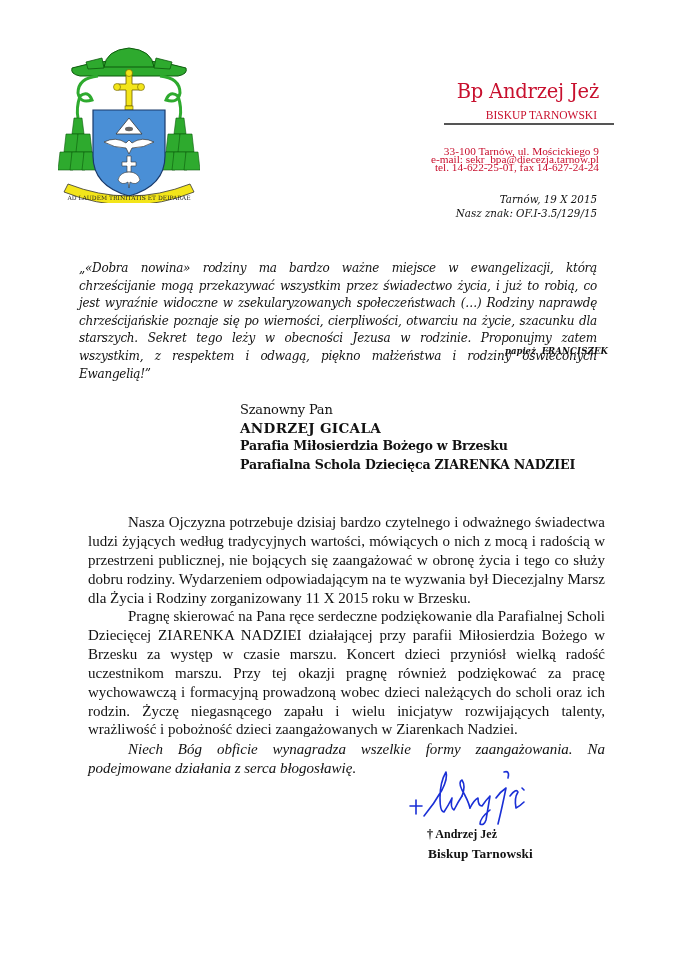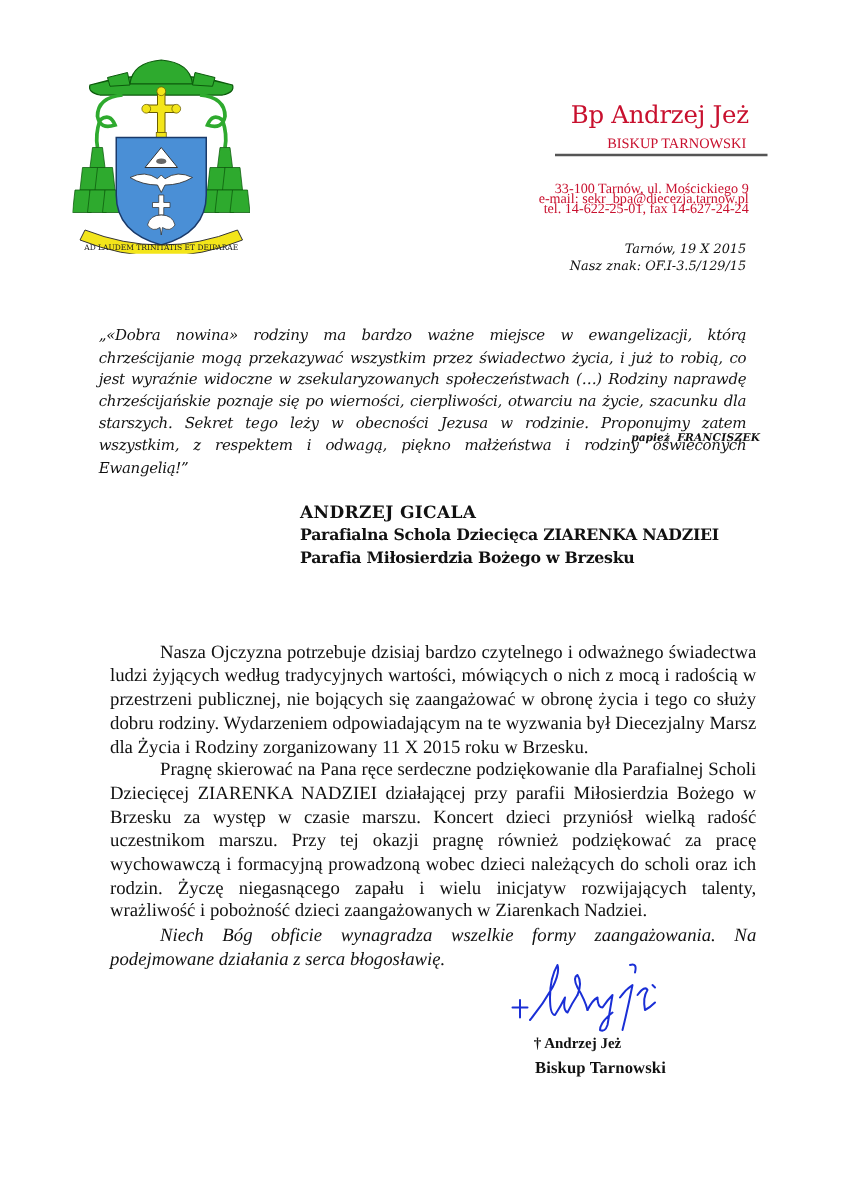--- a/index.html
+++ b/index.html
@@ -93,23 +93,24 @@
 <div id="date" class="abs meta">Tarnów, 19 X 2015</div>
 <div id="ref" class="abs meta">Nasz znak: OF.I-3.5/129/15</div>
 
 <div id="quote" class="abs">„«Dobra nowina» rodziny ma bardzo ważne miejsce w ewangelizacji, którą chrześcijanie mogą przekazywać wszystkim przez świadectwo życia, i już to robią, co jest wyraźnie widoczne w zsekularyzowanych społeczeństwach (…) Rodziny naprawdę chrześcijańskie poznaje się po wierności, cierpliwości, otwarciu na życie, szacunku dla starszych. Sekret tego leży w obecności Jezusa w rodzinie. Proponujmy zatem wszystkim, z respektem i odwagą, piękno małżeństwa i rodziny oświeconych Ewangelią!”</div>
 <div id="quote-author" class="abs">
   <span>papież</span>&nbsp;
   <span class="nm">FRANCISZEK</span>
 </div>
 
 <div id="addressee" class="abs">
+  <div class="l1">Szanowny Pan</div>
   <div class="l2">ANDRZEJ GICALA</div>
+  <div>Parafia Miłosierdzia Bożego w Brzesku</div>
   <div>Parafialna Schola Dziecięca ZIARENKA NADZIEI</div>
-  <div>Parafia Miłosierdzia Bożego w Brzesku</div>
 </div>
 
 <div id="p1" class="abs body-p">Nasza Ojczyzna potrzebuje dzisiaj bardzo czytelnego i odważnego świadectwa ludzi żyjących według tradycyjnych wartości, mówiących o nich z mocą i radością w przestrzeni publicznej, nie bojących się zaangażować w obronę życia i tego co służy dobru rodziny. Wydarzeniem odpowiadającym na te wyzwania był Diecezjalny Marsz dla Życia i Rodziny zorganizowany 11 X 2015 roku w Brzesku.</div>
 <div id="p2" class="abs body-p">Pragnę skierować na Pana ręce serdeczne podziękowanie dla Parafialnej Scholi Dziecięcej ZIARENKA NADZIEI działającej przy parafii Miłosierdzia Bożego w Brzesku za występ w czasie marszu. Koncert dzieci przyniósł wielką radość uczestnikom marszu. Przy tej okazji pragnę również podziękować za pracę wychowawczą i formacyjną prowadzoną wobec dzieci należących do scholi oraz ich rodzin. Życzę niegasnącego zapału i wielu inicjatyw rozwijających talenty, wrażliwość i pobożność dzieci zaangażowanych w Ziarenkach Nadziei.</div>
 <div id="p3" class="abs body-p">Niech Bóg obficie wynagradza wszelkie formy zaangażowania. Na podejmowane działania z serca błogosławię.</div>
 
 <svg id="signature" class="abs" viewBox="0 0 180 60">
   <g fill="none" stroke="#1a2fd6" stroke-width="1.6" stroke-linecap="round" stroke-linejoin="round">
     <path d="M10 38 L22 38 M16 32 L16 46"></path>
     <path d="M24 48 Q34 36 42 22 Q48 10 46 4 Q40 14 40 30 Q40 44 44 44 Q48 38 52 30 Q50 40 54 42 Q58 34 62 28"></path>

